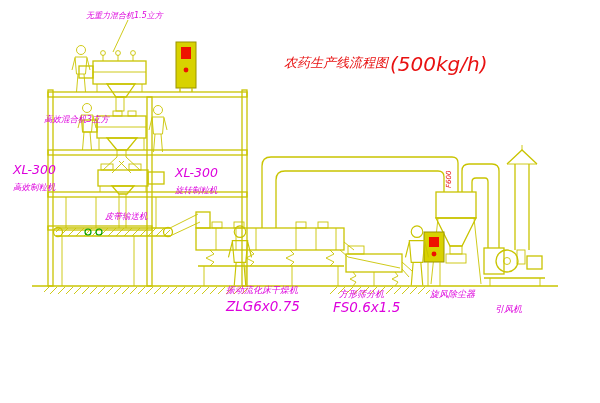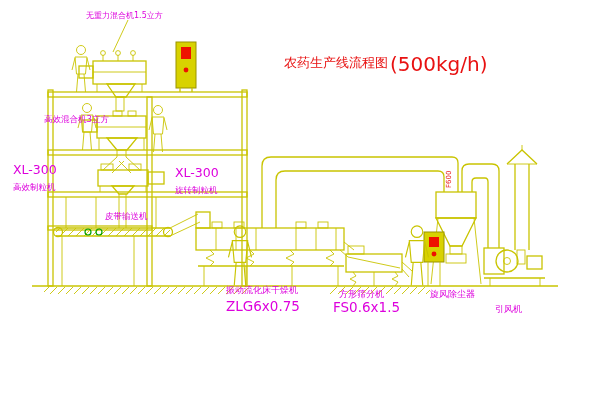--- a/index.html
+++ b/index.html
@@ -1,16 +1,16 @@
 <!DOCTYPE html>
 <html><head>
 <meta charset="utf-8">
 <style>
   html,body{margin:0;padding:0;background:#fff;}
-  .stage{width:600px;height:403px;background:#ffffff;position:relative;overflow:hidden;}
+  .stage{width:600px;height:403px;background:#ffffff;position:relative;overflow:hidden;font-style:italic;}
   svg{display:block;}
   .ln { fill:none; stroke:#c9c400; stroke-width:1.3; }
   .lnf{ fill:none; stroke:#c9c400; stroke-width:0.9; }
   .panel{ fill:#d8d200; stroke:#9a9400; stroke-width:1; }
   .ind{ fill:#ee1100; stroke:none; }
   .grn{ fill:none; stroke:#00a000; stroke-width:1.2; }
   text{ font-family:"DejaVu Sans","Liberation Sans",sans-serif; }
   .lblM{ fill:#dd00dd; stroke:none; }
   .lblR{ fill:#e81111; stroke:none; }
 </style>

